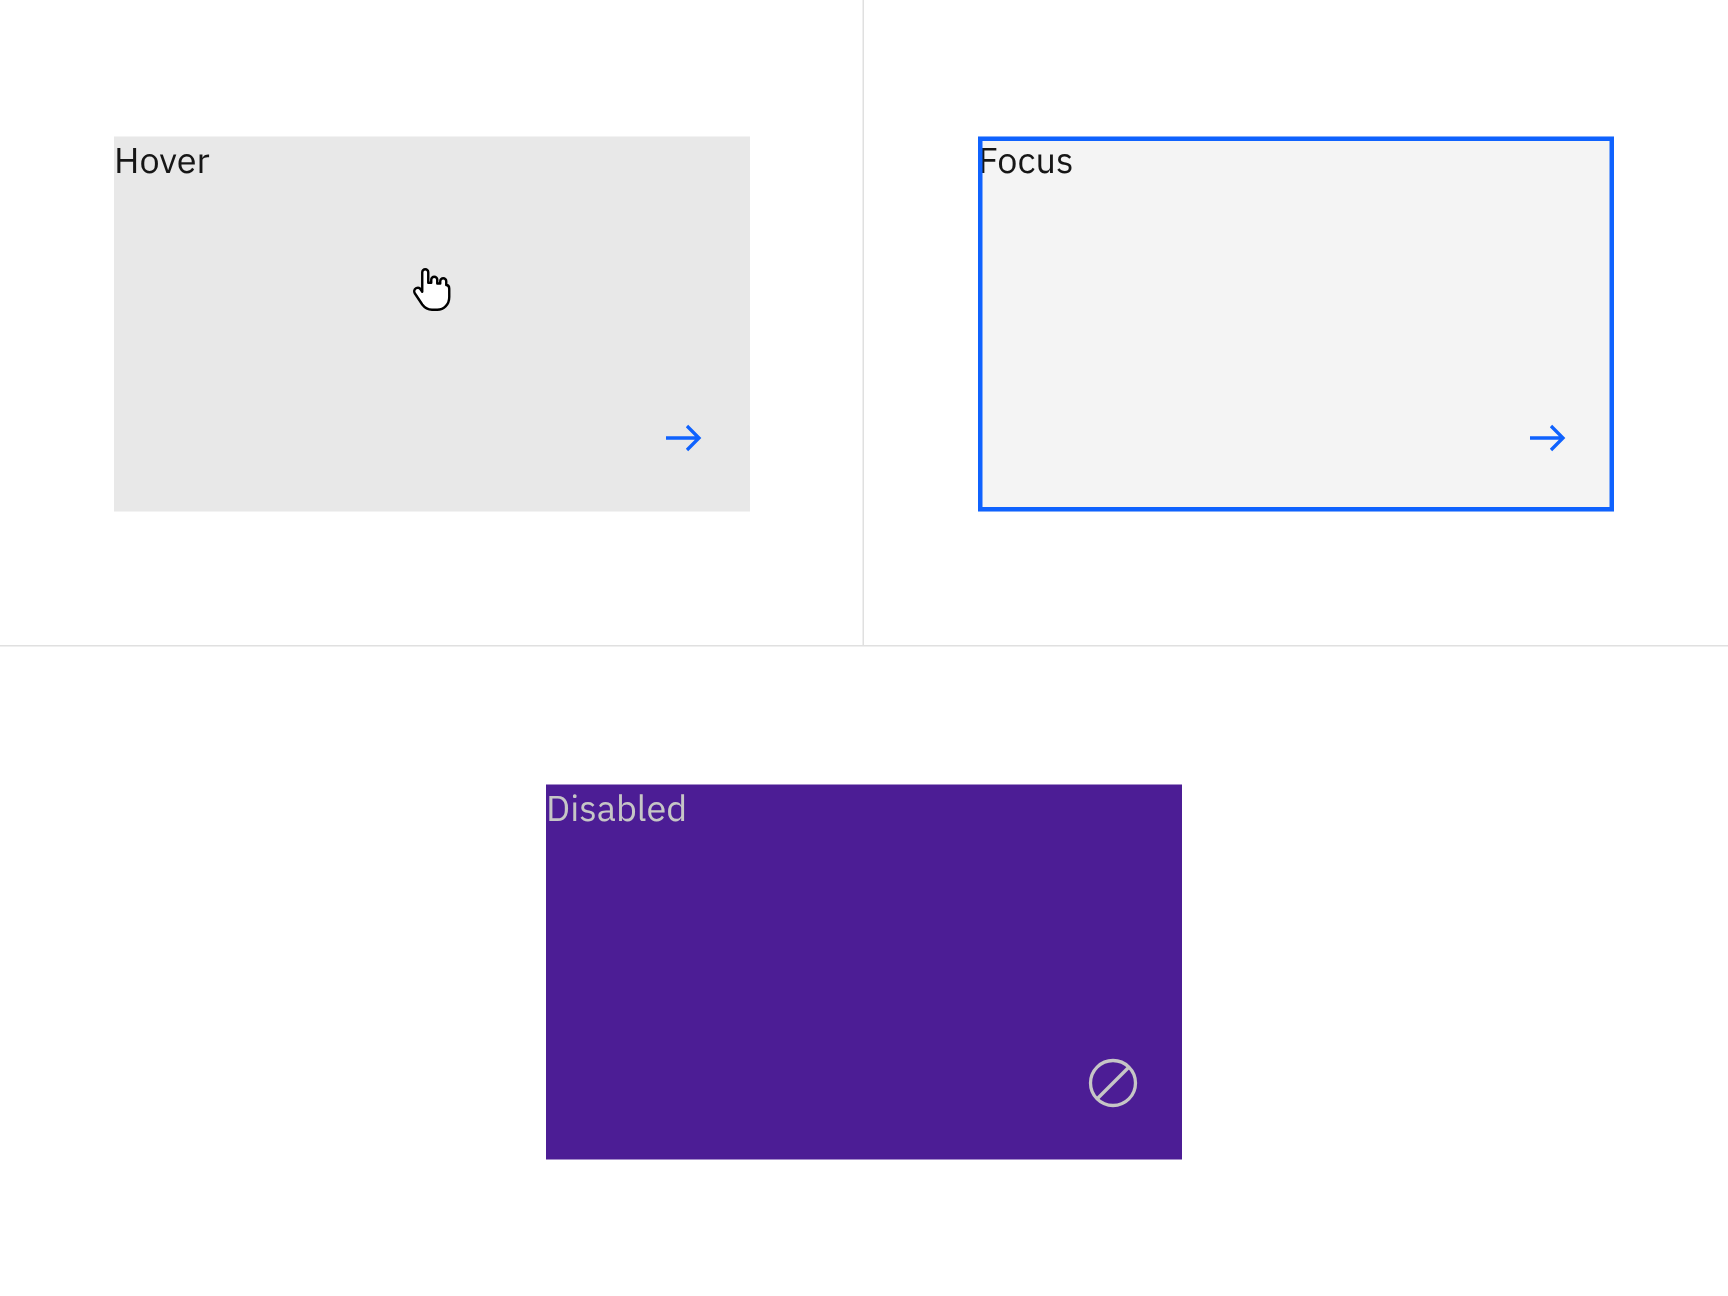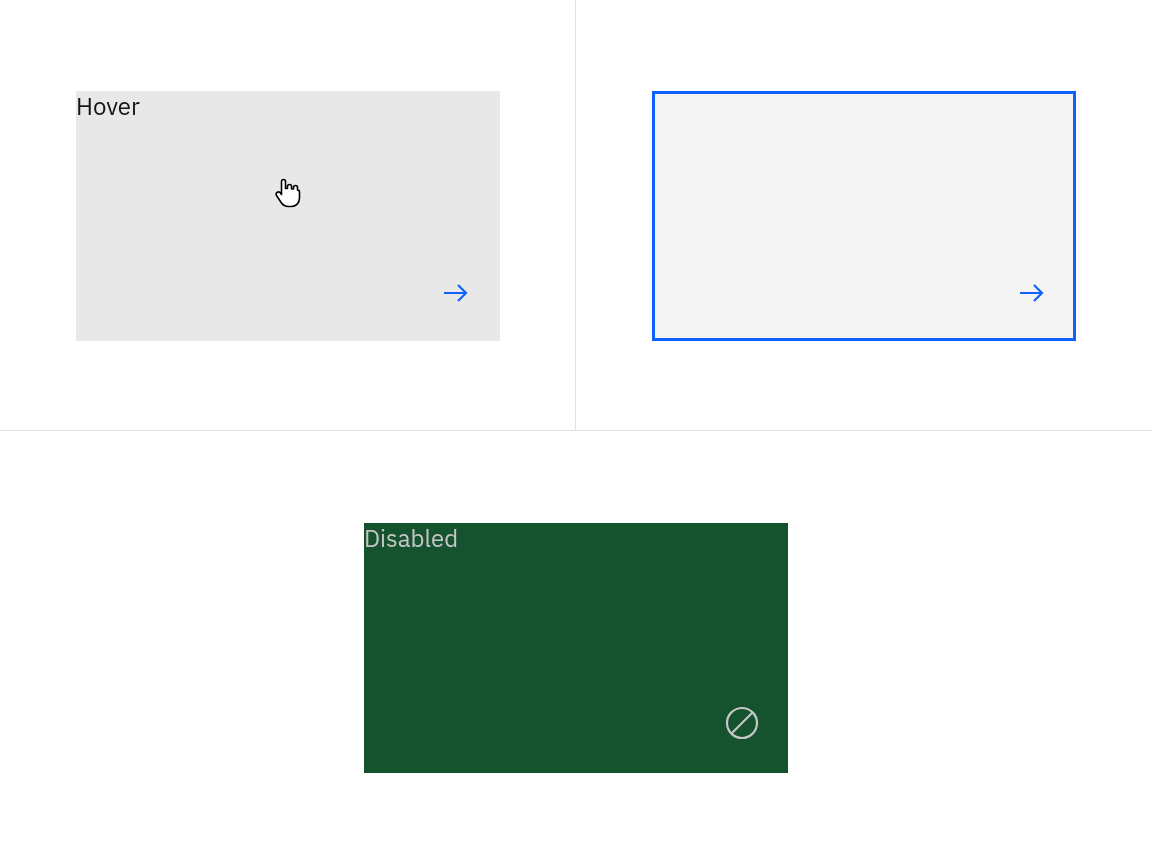--- a/index.html
+++ b/index.html
@@ -66,21 +66,21 @@
       outline: 3px solid #0f62fe;
       outline-offset: -3px;
     }
     .tile.focus .tile-label {
       color: #161616;
     }
     
     .tile.disabled {
       left: 364px;
       top: 92px;
-      background: #14532d;
+      background: #4c1d95;
     }
     .tile.disabled .tile-label {
       color: #c6c6c6;
     }
     
     .cursor {
       position: absolute;
       pointer-events: none;
     }
     .cursor.pointer-hand {
@@ -126,20 +126,21 @@
                  C1.8 17.4 2.1 15.9 3.3 15.2
                  C4.4 14.6 5.8 14.9 6.5 16
                  L7.5 17.5
                  L7.5 4.5
                  C7.5 3.4 8.4 2.5 9.5 2.5 Z" fill="#ffffff" stroke="#000000" stroke-width="1.6" stroke-linejoin="round"></path>
       </svg>
     </span>
   </div>
   <div class="top-cell right">
     <div class="tile focus">
+      <div class="tile-label">Focus</div>
       <span class="tile-icon">
         <svg width="32" height="32" viewBox="0 0 32 32" fill="none">
           <path d="M4 16 L26 16 M18 8 L26 16 L18 24" stroke="#0f62fe" stroke-width="2.2" stroke-linecap="butt" stroke-linejoin="miter" fill="none"></path>
         </svg>
       </span>
     </div>
   </div>
 </div>
 
 <div class="bottom-row">

